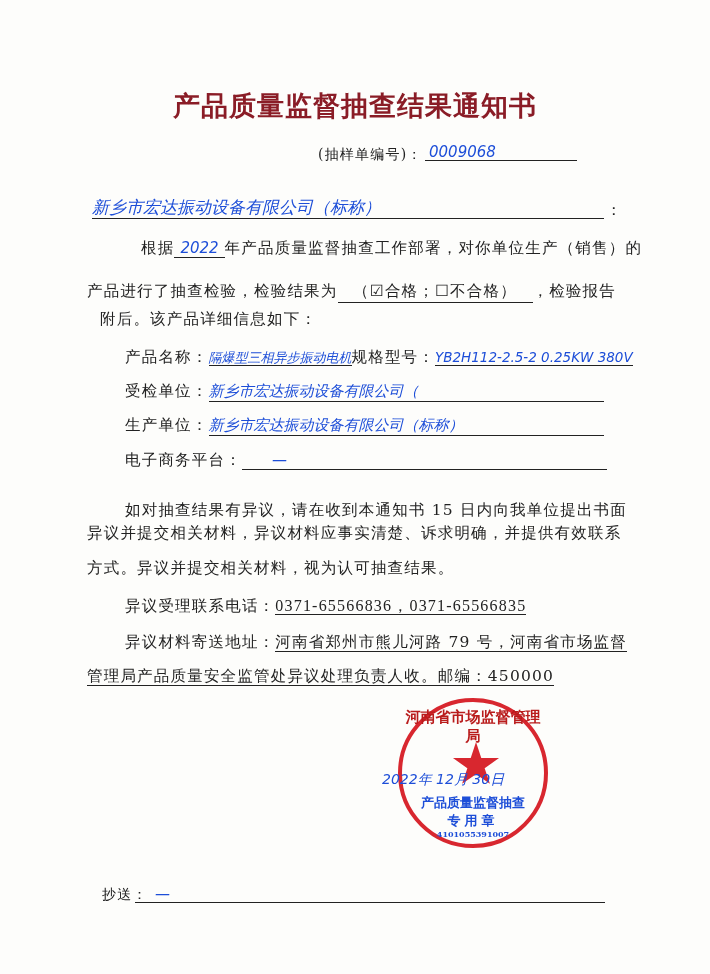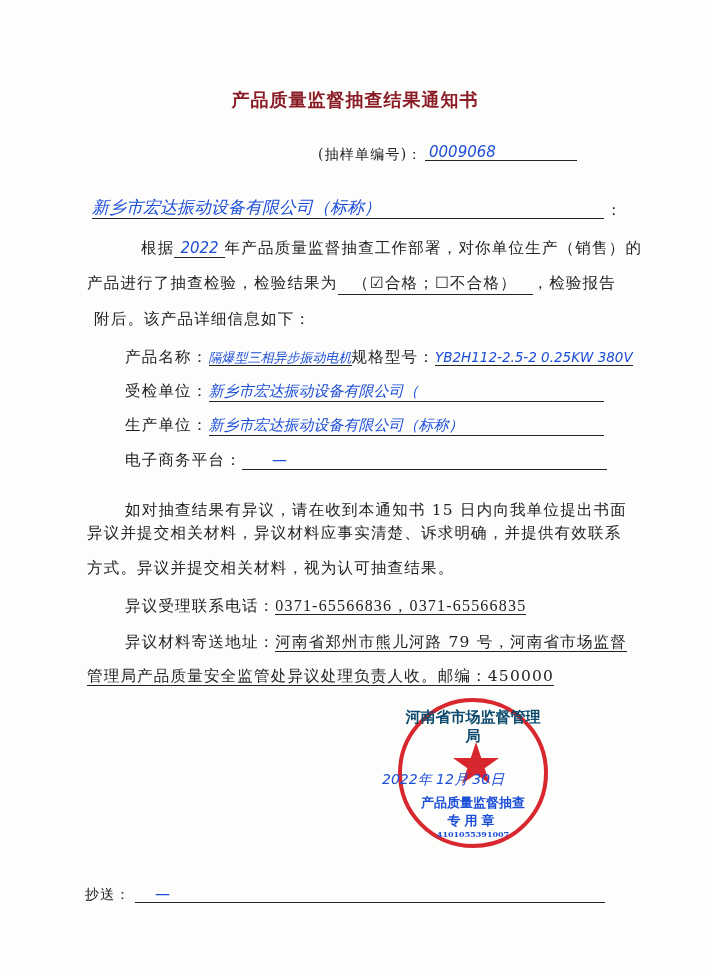--- a/index.html
+++ b/index.html
@@ -1,26 +1,26 @@
 <!DOCTYPE html>
 <html><head>
 <meta charset="utf-8">
 <style>
   html, body { margin:0; padding:0; }
   body { width:710px; height:974px; background:#fdfdfb; position:relative; overflow:hidden;
          font-family:"DejaVu Serif","Liberation Serif",serif; color:#222; }
   .abs { position:absolute; }
-  .title { left:0; width:710px; top:88px; text-align:center; font-size:18px; font-weight:bold;
+  .title { left:0; width:710px; top:88px; text-align:center; font-size:27px; font-weight:bold;
            color:#8a1c26; letter-spacing:1px; font-family:"DejaVu Serif",serif; }
   .txt { font-size:15.5px; white-space:nowrap; letter-spacing:1.2px; }
   .hand { font-family:"DejaVu Sans",sans-serif; font-style:italic; color:#1d4ed8; font-size:15px; letter-spacing:0; }
   .uline { border-bottom:1.3px solid #222; }
   .stamp { left:398px; top:698px; width:150px; height:150px; border:4px solid #d8272f; border-radius:50%;
            box-sizing:border-box; }
-  .stamp-top { color:#0c4a6e; font-weight:bold; font-size:17px; }
+  .stamp-top { color:#b91c1c; font-weight:bold; font-size:17px; }
   .star { left:50px; top:40px; width:48px; height:46px; background:#d8272f;
           clip-path:polygon(50% 0%,61% 35%,98% 35%,68% 57%,79% 91%,50% 70%,21% 91%,32% 57%,2% 35%,39% 35%); }
   .stamp-text { color:#1d4ed8; font-weight:bold; width:100%; text-align:center; }
 </style>
 </head>
 <body>
 
 <div class="abs title">产品质量监督抽查结果通知书</div>
 
 <div class="abs txt" style="left:318px;top:146px;font-size:14px;">(抽样单编号)：</div>
@@ -30,23 +30,23 @@
 
 <div class="abs uline" style="left:92px;top:196px;width:512px;height:22px;">
   <span class="hand" style="font-size:17px;">新乡市宏达振动设备有限公司（标称）</span>
 </div>
 <div class="abs txt" style="left:606px;top:200px;">：</div>
 
 <div class="abs txt" style="left:141px;top:238px;">
   <span>根据</span><span class="uline hand" style="padding:0 6px;">2022</span><span>年产品质量监督抽查工作部署，对你单位生产（销售）的</span>
 </div>
 <div class="abs txt" style="left:87px;top:273px;">
-  <span>产品进行了抽查检验，检验结果为</span><span class="uline" style="display:inline-block;width:195px;text-align:center;">（☑合格；☐不合格）</span><span>，检验报告</span>
+  <span>产品进行了抽查检验，检验结果为</span><span class="uline" style="display:inline-block;width:195px;text-align:center;margin-top:8px;">（☑合格；☐不合格）</span><span>，检验报告</span>
 </div>
-<div class="abs txt" style="left:94px;top:309px;">附后。该产品详细信息如下：</div>
+<div class="abs txt" style="left:100px;top:309px;">附后。该产品详细信息如下：</div>
 
 <div class="abs txt" style="left:125px;top:347px;">
   <span>产品名称：</span><span class="uline hand" style="font-size:13px;">隔爆型三相异步振动电机</span><span>规格型号：</span><span class="uline hand" style="font-size:13.5px;">YB2H112-2.5-2  0.25KW 380V</span>
 </div>
 <div class="abs txt" style="left:125px;top:381px;">
   <span>受检单位：</span><span class="uline hand" style="display:inline-block;width:395px;">新乡市宏达振动设备有限公司（</span>
 </div>
 <div class="abs txt" style="left:125px;top:415px;">
   <span>生产单位：</span><span class="uline hand" style="display:inline-block;width:395px;">新乡市宏达振动设备有限公司（标称）</span>
 </div>
@@ -70,16 +70,16 @@
 
 <div class="abs stamp">
   <div class="abs stamp-top" style="left:0;top:6px;width:100%;text-align:center;font-size:15px;">河南省市场监督管理局</div>
   <div class="abs star"></div>
   <div class="abs stamp-text" style="top:92px;font-size:13px;">产品质量监督抽查</div>
   <div class="abs stamp-text" style="top:110px;font-size:13px;letter-spacing:4px;">专用章</div>
   <div class="abs stamp-text" style="top:127px;font-size:8px;">4101055391007</div>
 </div>
 <div class="abs hand" style="left:382px;top:771px;font-size:14px;">2022年 12月 30日</div>
 
-<div class="abs txt" style="left:85px;top:886px;font-size:14px;">抄送：</div>
+<div class="abs txt" style="left:102px;top:886px;font-size:14px;">抄送：</div>
 <div class="abs uline" style="left:135px;top:884px;width:470px;height:18px;">
   <span class="hand" style="margin-left:20px;">—</span>
 </div>
 
 </body></html>

